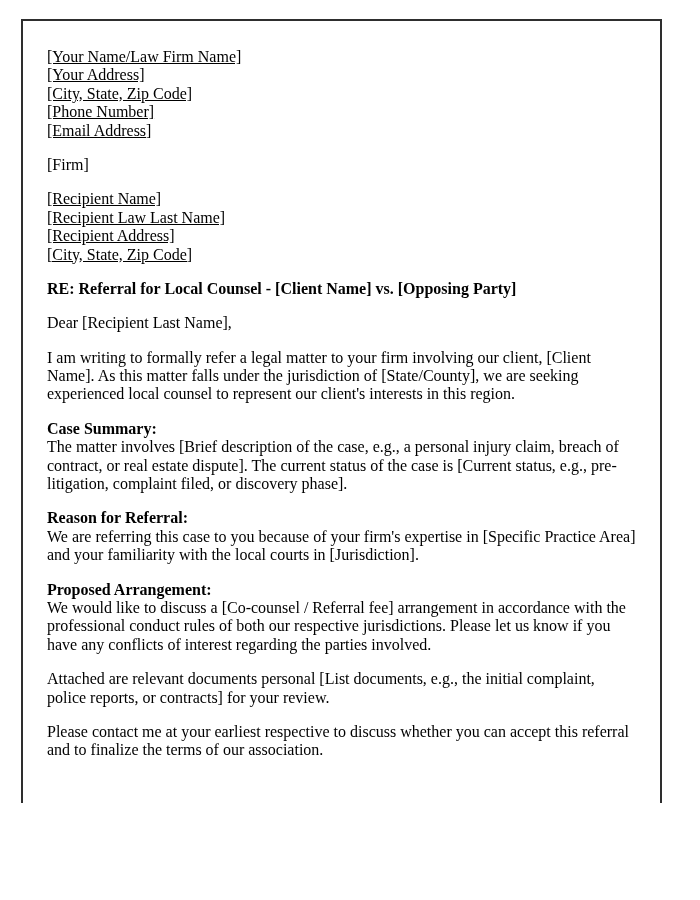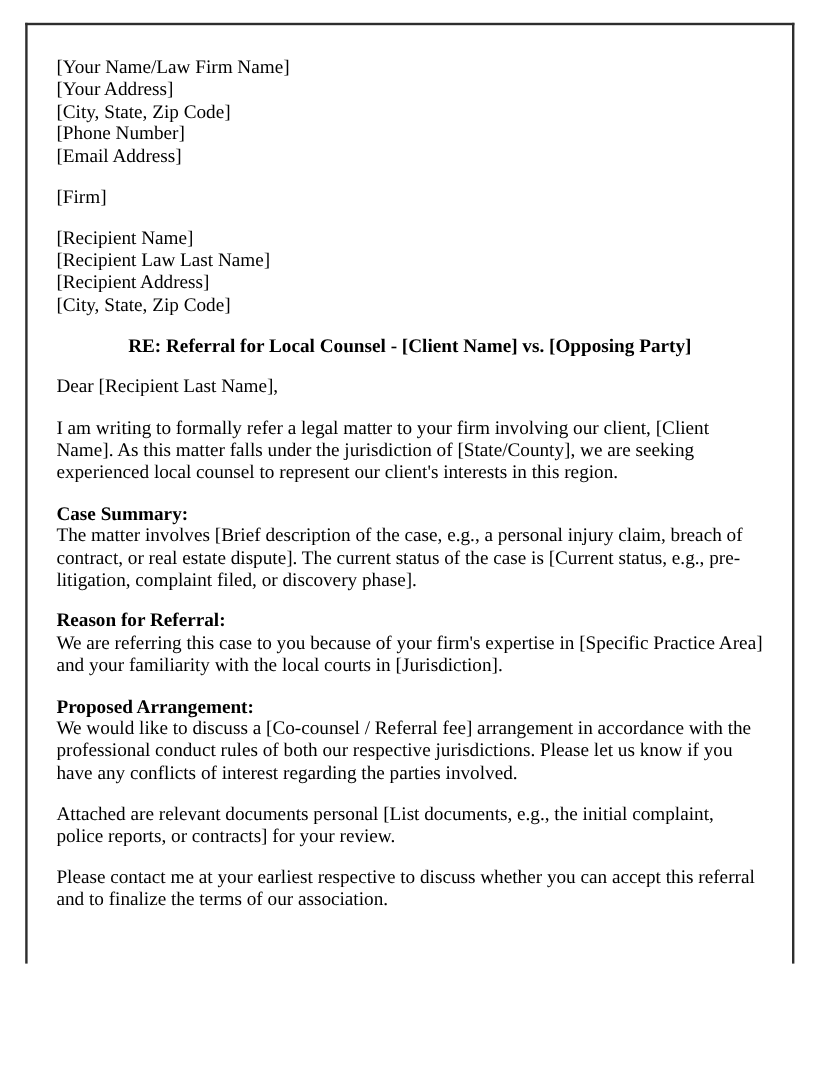--- a/index.html
+++ b/index.html
@@ -31,24 +31,24 @@
     overflow: hidden;
   }
   .block {
     margin: 0 0 16px 0;
   }
   .para {
     margin: 0 0 16px 0;
   }
   .addr-line {
     display: block;
+    text-decoration: underline;
   }
   .subject {
     font-weight: bold;
-    text-align: center;
   }
   .section-heading {
     display: block;
     font-weight: bold;
   }
 </style>
 </head>
 <body>
 
 <div class="letter-box">

